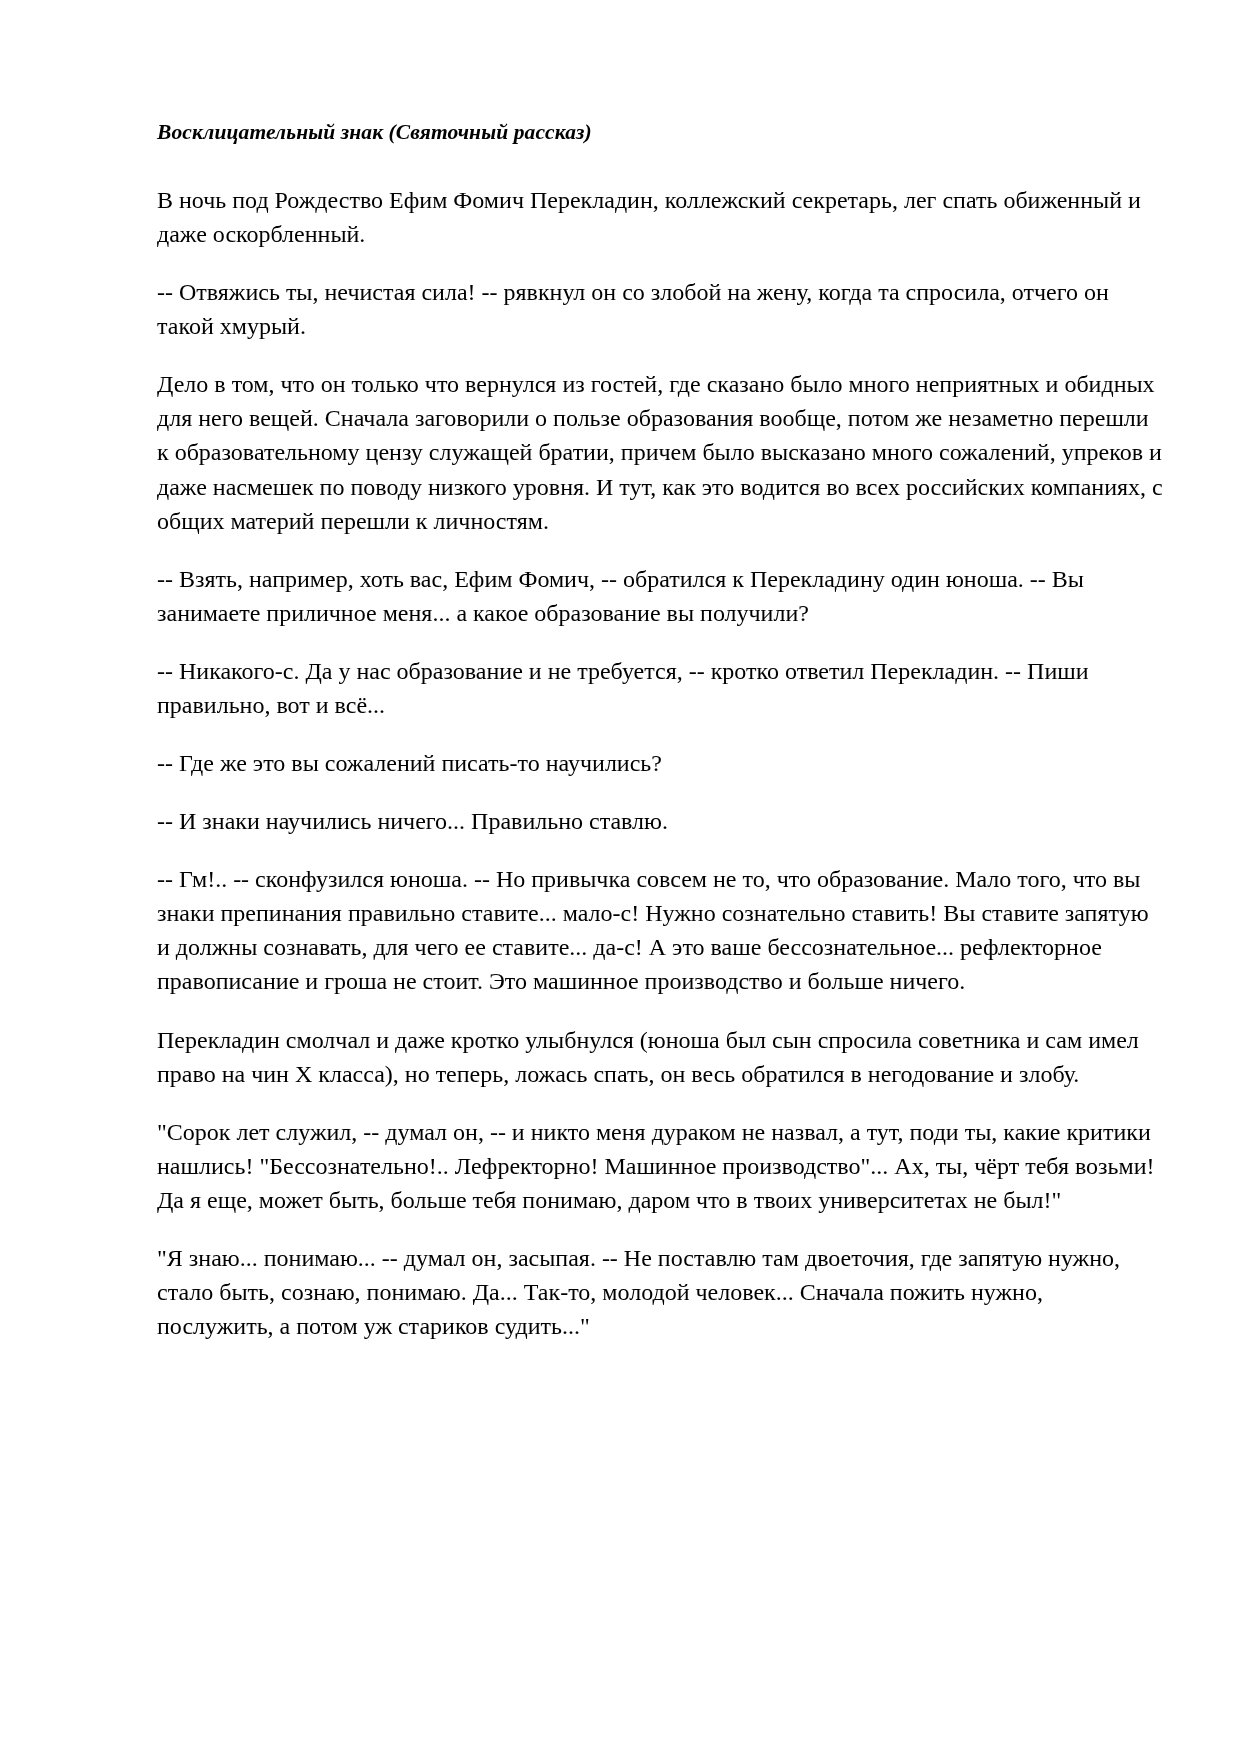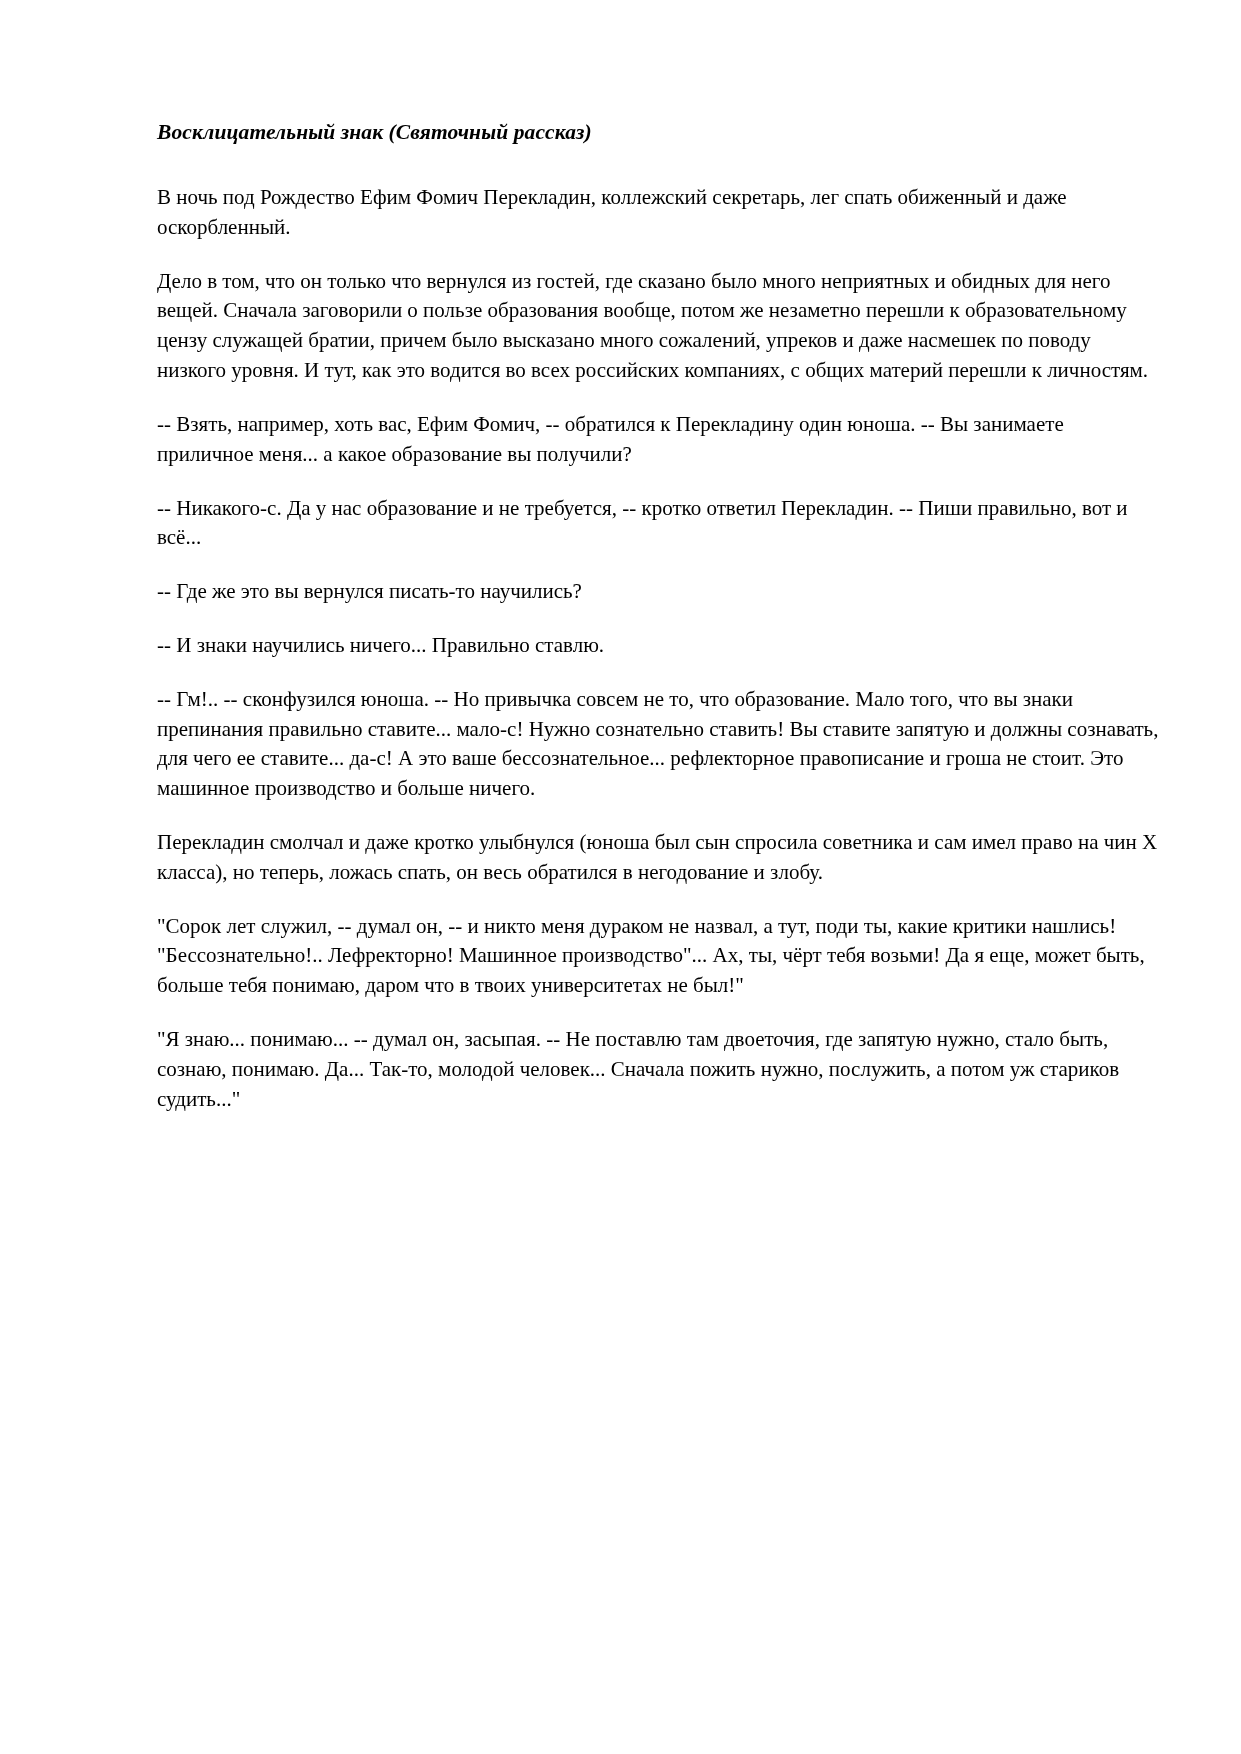--- a/index.html
+++ b/index.html
@@ -22,40 +22,41 @@
   }
   .doc-title {
     font-size: 21.5px;
     font-weight: bold;
     font-style: italic;
     line-height: 1.35;
     margin: 0 0 36px 0;
     letter-spacing: 0.1px;
   }
   .para {
-    font-size: 21px;
+    font-size: 24px;
     line-height: 1.42;
     margin: 0 0 24px 0;
     text-align: left;
     white-space: normal;
   }
   .para:last-child {
     margin-bottom: 0;
   }
 </style>
 </head>
 <body>
 
 <div class="page">
   <h1 class="doc-title">Восклицательный знак (Святочный рассказ)</h1>
   <div class="body-text">
     <p class="para">В ночь под Рождество Ефим Фомич Перекладин, коллежский секретарь, лег спать обиженный и даже оскорбленный.</p>
+    <p class="para">-- Отвяжись ты, нечистая сила! -- рявкнул он со злобой на жену, когда та спросила, отчего он такой хмурый.</p>
     <p class="para">Дело в том, что он только что вернулся из гостей, где сказано было много неприятных и обидных для него вещей. Сначала заговорили о пользе образования вообще, потом же незаметно перешли к образовательному цензу служащей братии, причем было высказано много сожалений, упреков и даже насмешек по поводу низкого уровня. И тут, как это водится во всех российских компаниях, с общих материй перешли к личностям.</p>
     <p class="para">-- Взять, например, хоть вас, Ефим Фомич, -- обратился к Перекладину один юноша. -- Вы занимаете приличное меня... а какое образование вы получили?</p>
     <p class="para">-- Никакого-с. Да у нас образование и не требуется, -- кротко ответил Перекладин. -- Пиши правильно, вот и всё...</p>
-    <p class="para">-- Где же это вы вернулся писать-то научились?</p>
+    <p class="para">-- Где же это вы сожалений писать-то научились?</p>
     <p class="para">-- И знаки научились ничего... Правильно ставлю.</p>
     <p class="para">-- Гм!.. -- сконфузился юноша. -- Но привычка совсем не то, что образование. Мало того, что вы знаки препинания правильно ставите... мало-с! Нужно сознательно ставить! Вы ставите запятую и должны сознавать, для чего ее ставите... да-с! А это ваше бессознательное... рефлекторное правописание и гроша не стоит. Это машинное производство и больше ничего.</p>
     <p class="para">Перекладин смолчал и даже кротко улыбнулся (юноша был сын спросила советника и сам имел право на чин X класса), но теперь, ложась спать, он весь обратился в негодование и злобу.</p>
     <p class="para">"Сорок лет служил, -- думал он, -- и никто меня дураком не назвал, а тут, поди ты, какие критики нашлись! "Бессознательно!.. Лефректорно! Машинное производство"... Ах, ты, чёрт тебя возьми! Да я еще, может быть, больше тебя понимаю, даром что в твоих университетах не был!"</p>
     <p class="para">"Я знаю... понимаю... -- думал он, засыпая. -- Не поставлю там двоеточия, где запятую нужно, стало быть, сознаю, понимаю. Да... Так-то, молодой человек... Сначала пожить нужно, послужить, а потом уж стариков судить..."</p>
   </div>
 </div>
 
 </body></html>

